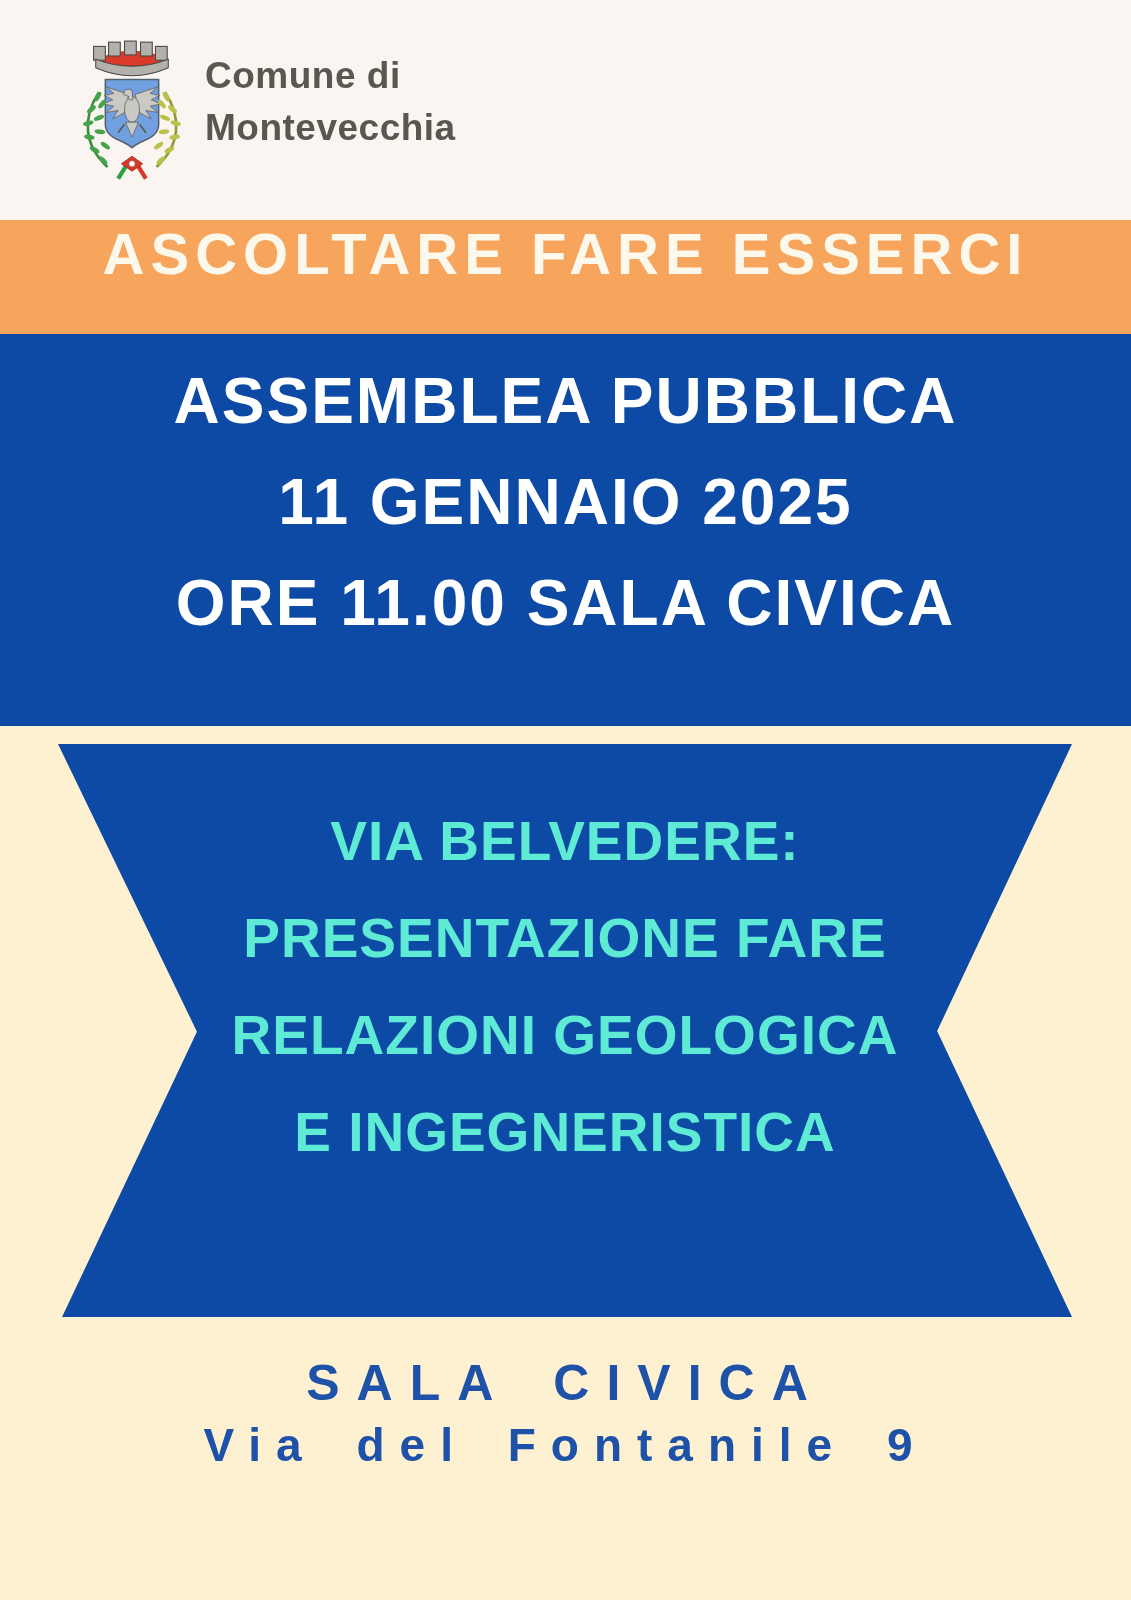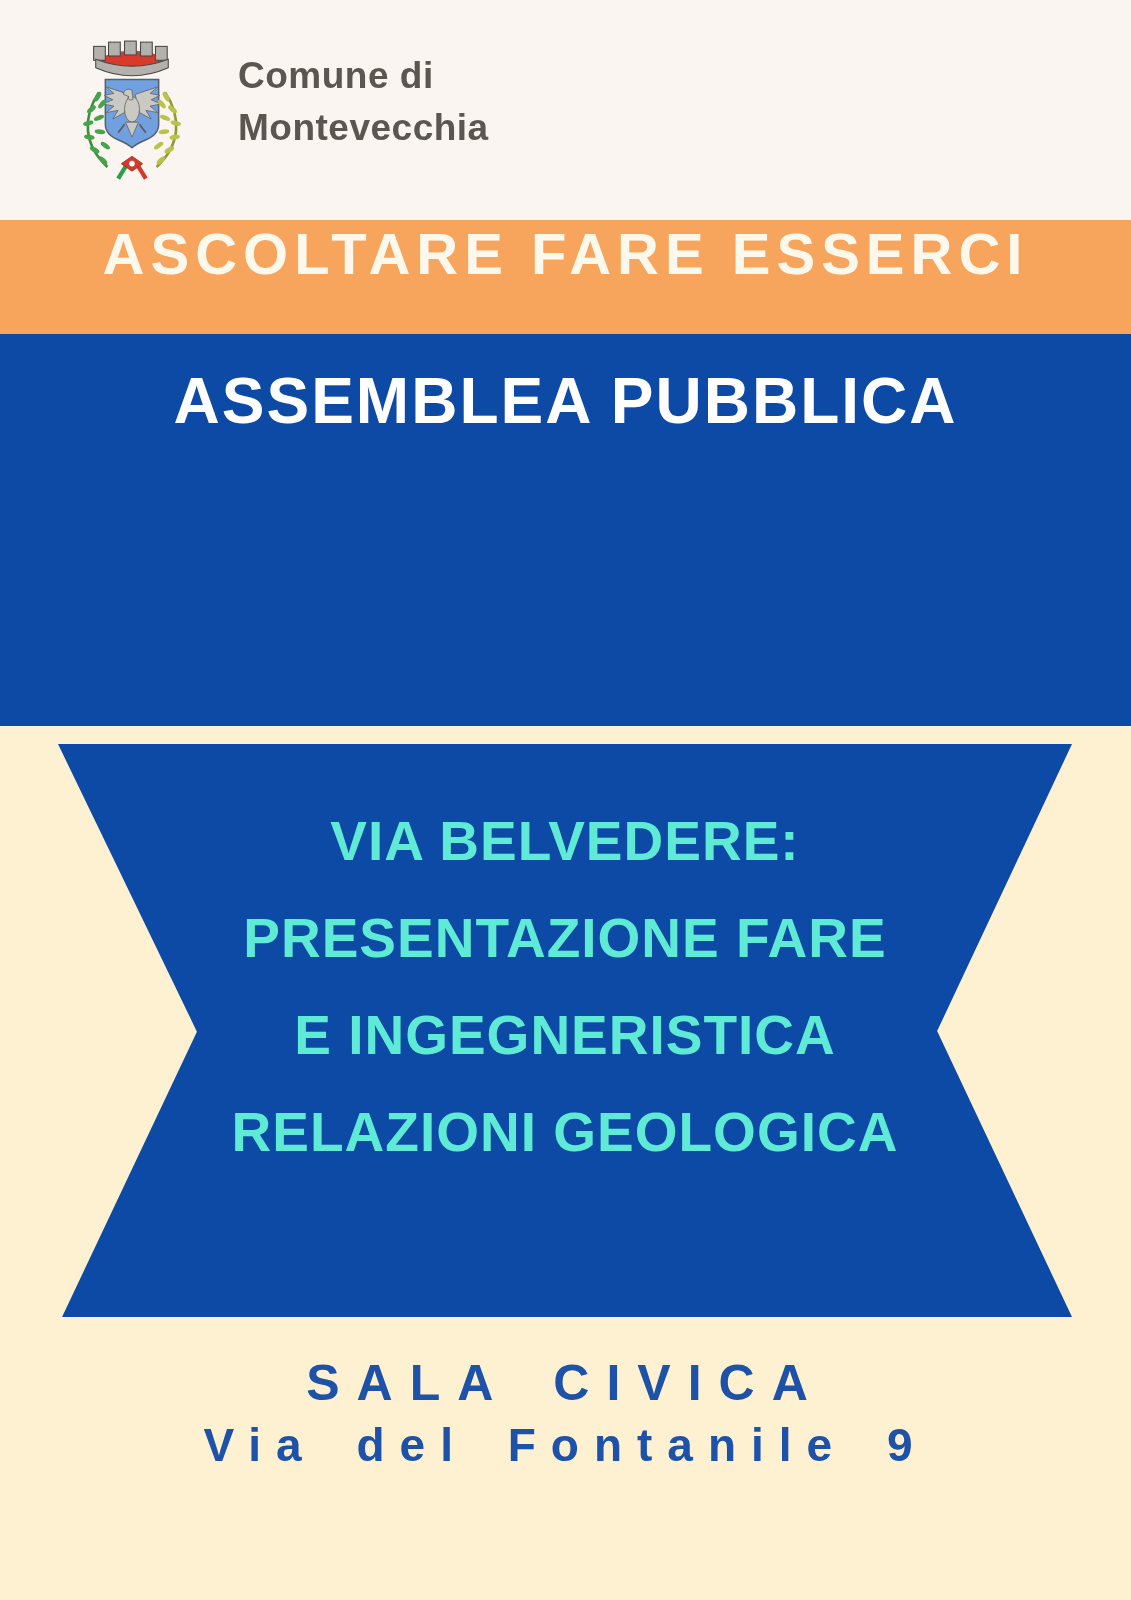--- a/index.html
+++ b/index.html
@@ -29,21 +29,20 @@
     width: 120px; height: 160px;
   }
   .org-name {
     position: absolute;
     left: 205px; top: 50px;
     font-weight: bold;
     font-size: 37px;
     line-height: 52px;
     color: #5b5650;
     letter-spacing: 0.5px;
-    margin-left: 33px;
   }
 
   
   .slogan-band {
     position: absolute;
     left: 0; top: 220px;
     width: 1131px; height: 114px;
     background: #f7a45c;
     display: flex;
     align-items: flex-start;
@@ -200,27 +199,29 @@
       <div>Montevecchia</div>
     </div>
   </div>
 
   <div class="slogan-band">
     <div class="slogan-text">ASCOLTARE FARE ESSERCI</div>
   </div>
 
   <div class="event-band">
     <div class="event-line">ASSEMBLEA PUBBLICA</div>
+    <div class="event-line">11 GENNAIO 2025</div>
+    <div class="event-line">ORE 11.00 SALA CIVICA</div>
   </div>
 
   <div class="topic-shape">
     <div class="topic-line">VIA BELVEDERE:</div>
     <div class="topic-line">PRESENTAZIONE FARE</div>
+    <div class="topic-line">RELAZIONI GEOLOGICA</div>
     <div class="topic-line">E INGEGNERISTICA</div>
-    <div class="topic-line">RELAZIONI GEOLOGICA</div>
   </div>
 
   <div class="footer">
     <div class="venue-name">SALA CIVICA</div>
     <div class="venue-address">Via del Fontanile 9</div>
   </div>
 
 </div>
 
 </body></html>

